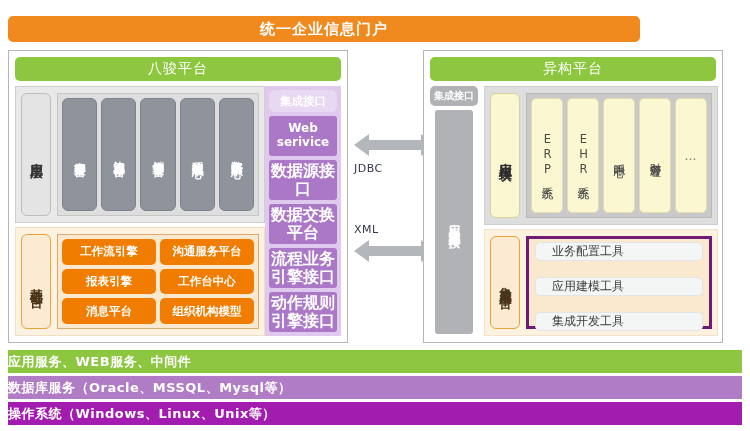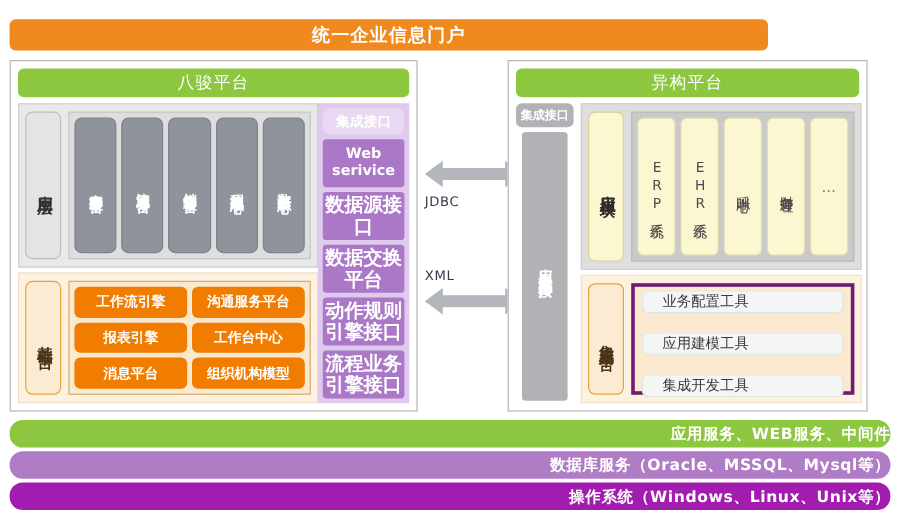--- a/index.html
+++ b/index.html
@@ -395,24 +395,23 @@
     width: 734px;
   }
   .bar {
     height: 23px;
     margin-bottom: 3px;
     color: #ffffff;
     font-size: 13px;
     font-weight: bold;
     display: flex;
     align-items: center;
-    justify-content: flex-end;
+    justify-content: flex-start;
     letter-spacing: 0.5px;
     box-sizing: border-box;
-    border-radius: 11px;
   }
   .bar.b1 { background: #8dc63f; }
   .bar.b2 { background: #b07cc6; }
   .bar.b3 { background: #a21caf; margin-bottom: 12px; }
 </style>
 </head>
 <body>
 
 <div id="root">
 
@@ -450,22 +449,22 @@
             <div class="base-btn">消息平台</div>
             <div class="base-btn">组织机构模型</div>
           </div>
         </div>
 
         <div class="iface-col">
           <div class="iface-head">集成接口</div>
           <div class="iface-item en">Web serivice</div>
           <div class="iface-item">数据源接口</div>
           <div class="iface-item">数据交换平台</div>
+          <div class="iface-item">流程业务引擎接口</div>
           <div class="iface-item">动作规则引擎接口</div>
-          <div class="iface-item">流程业务引擎接口</div>
         </div>
 
       </div>
     </div>
 
     <div class="mid">
 
       <div class="arrow-group g1">
         <div class="arrow">
           <div class="head l"></div>

